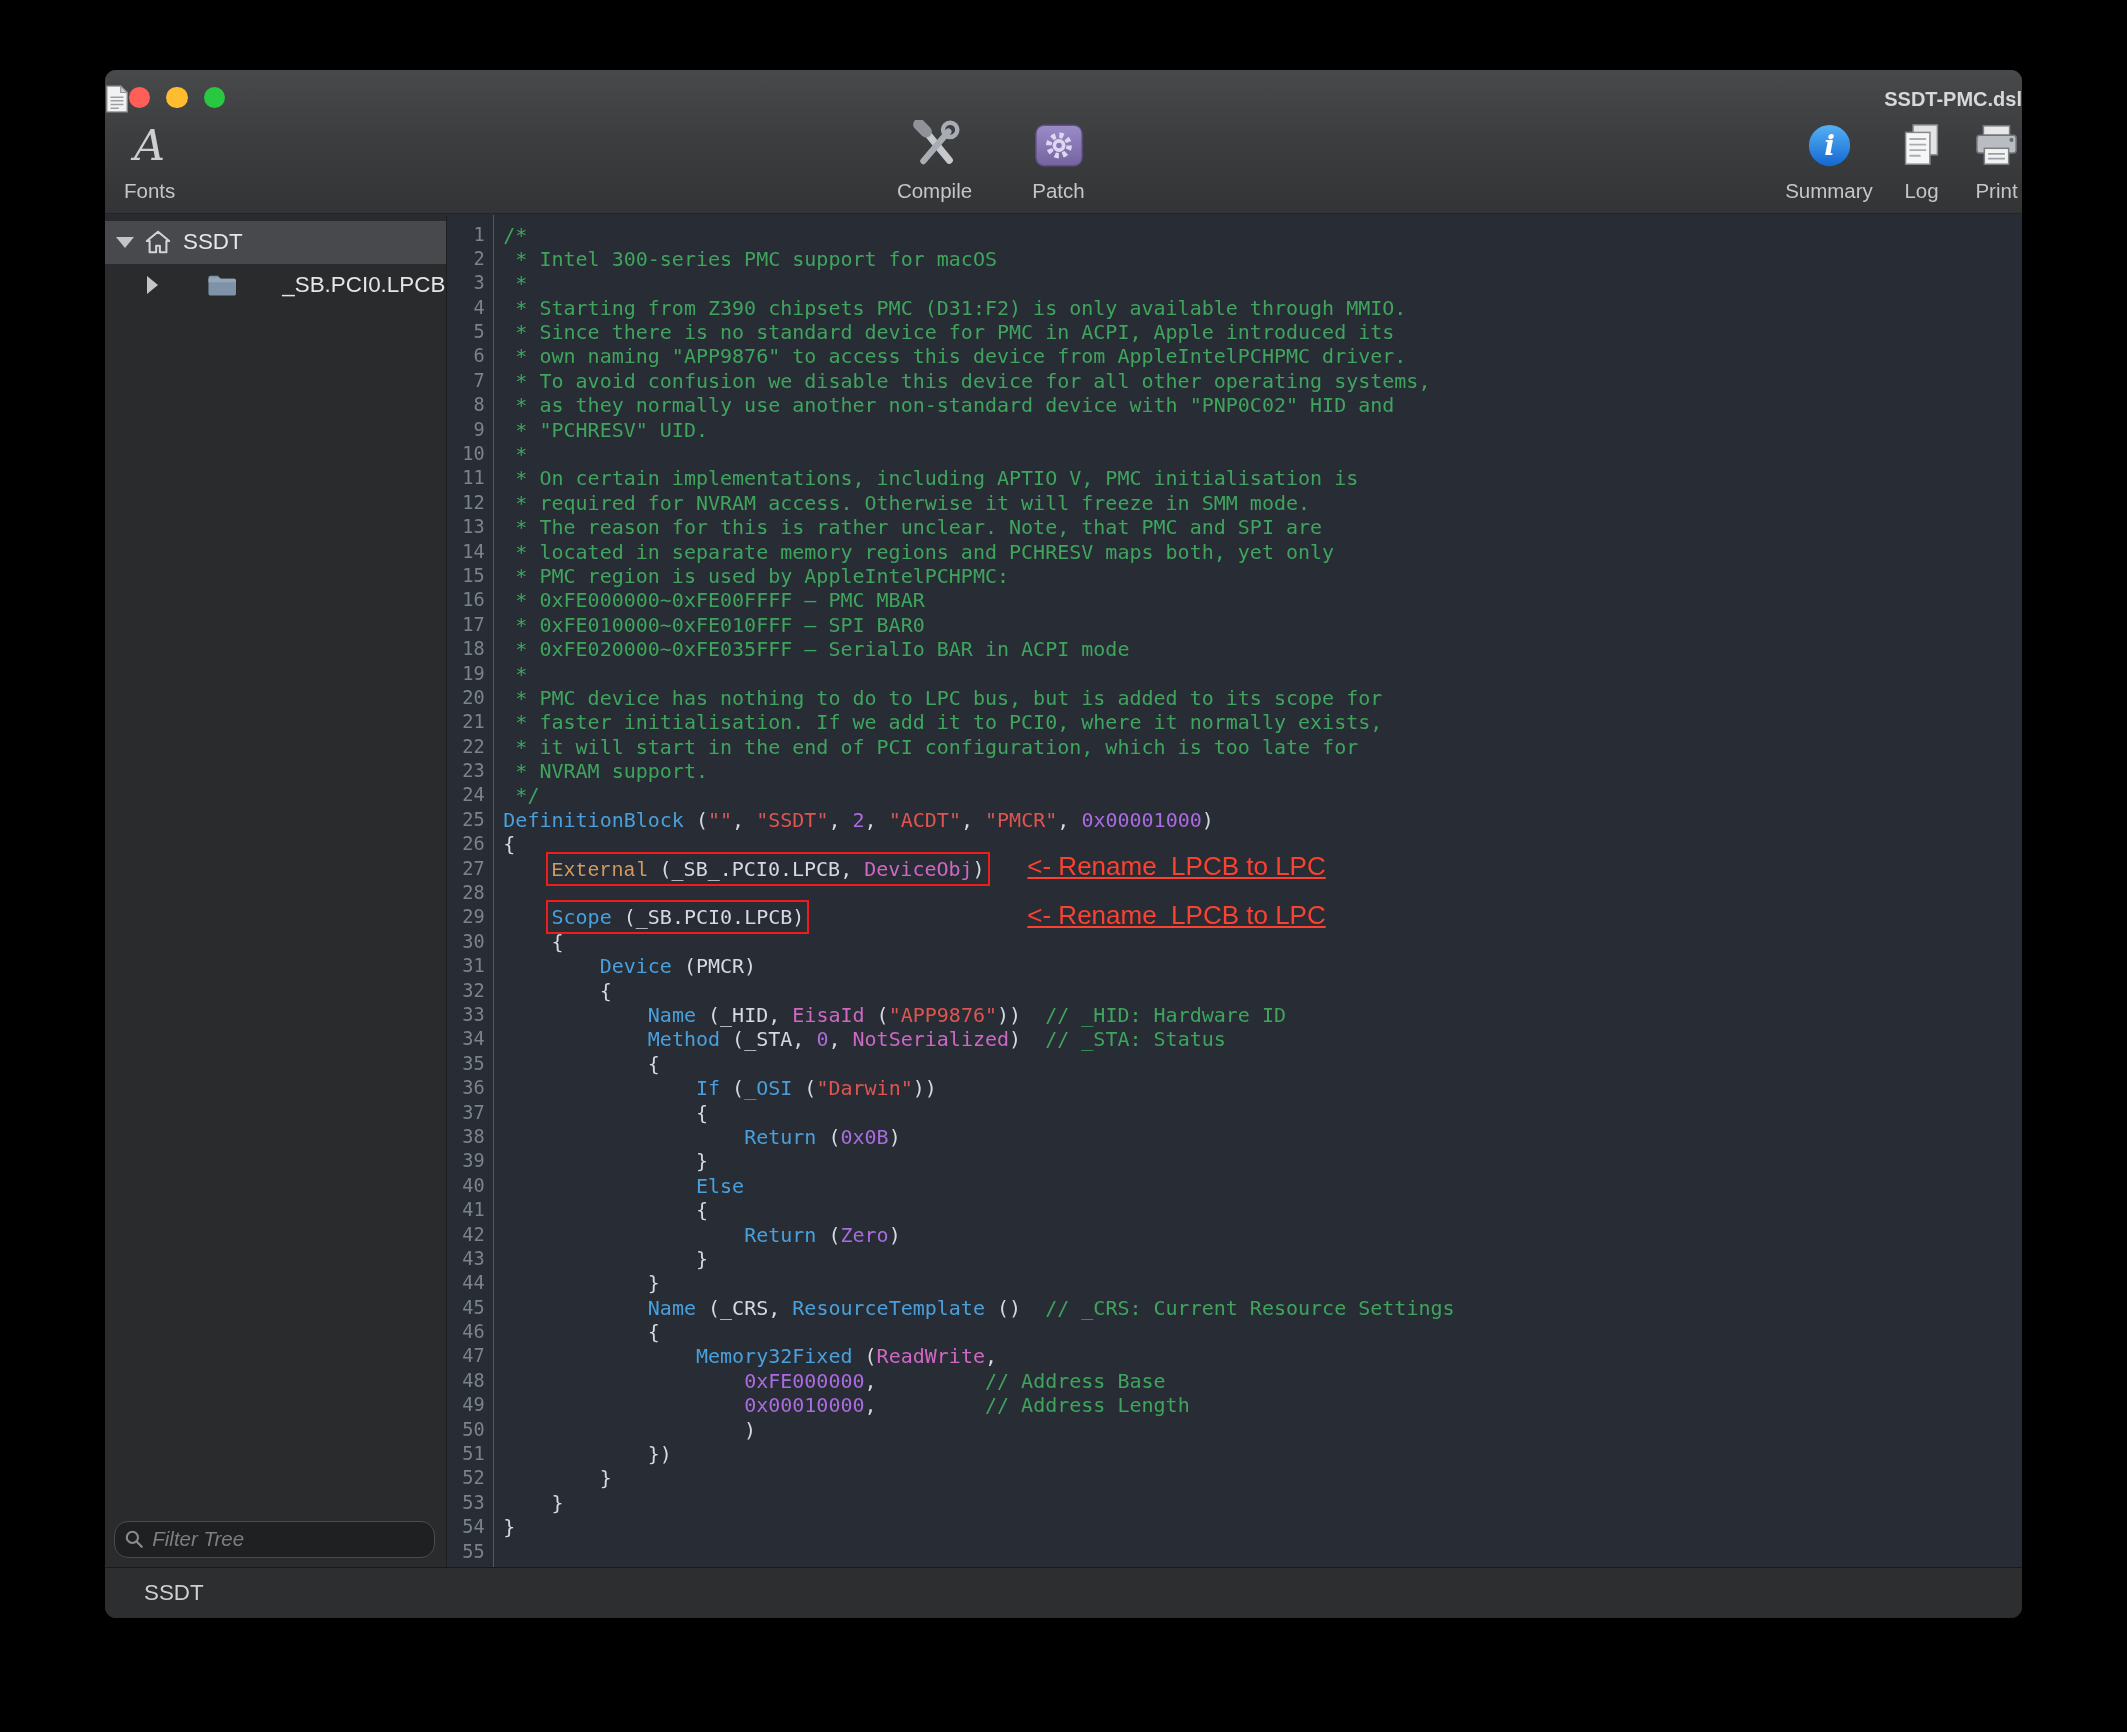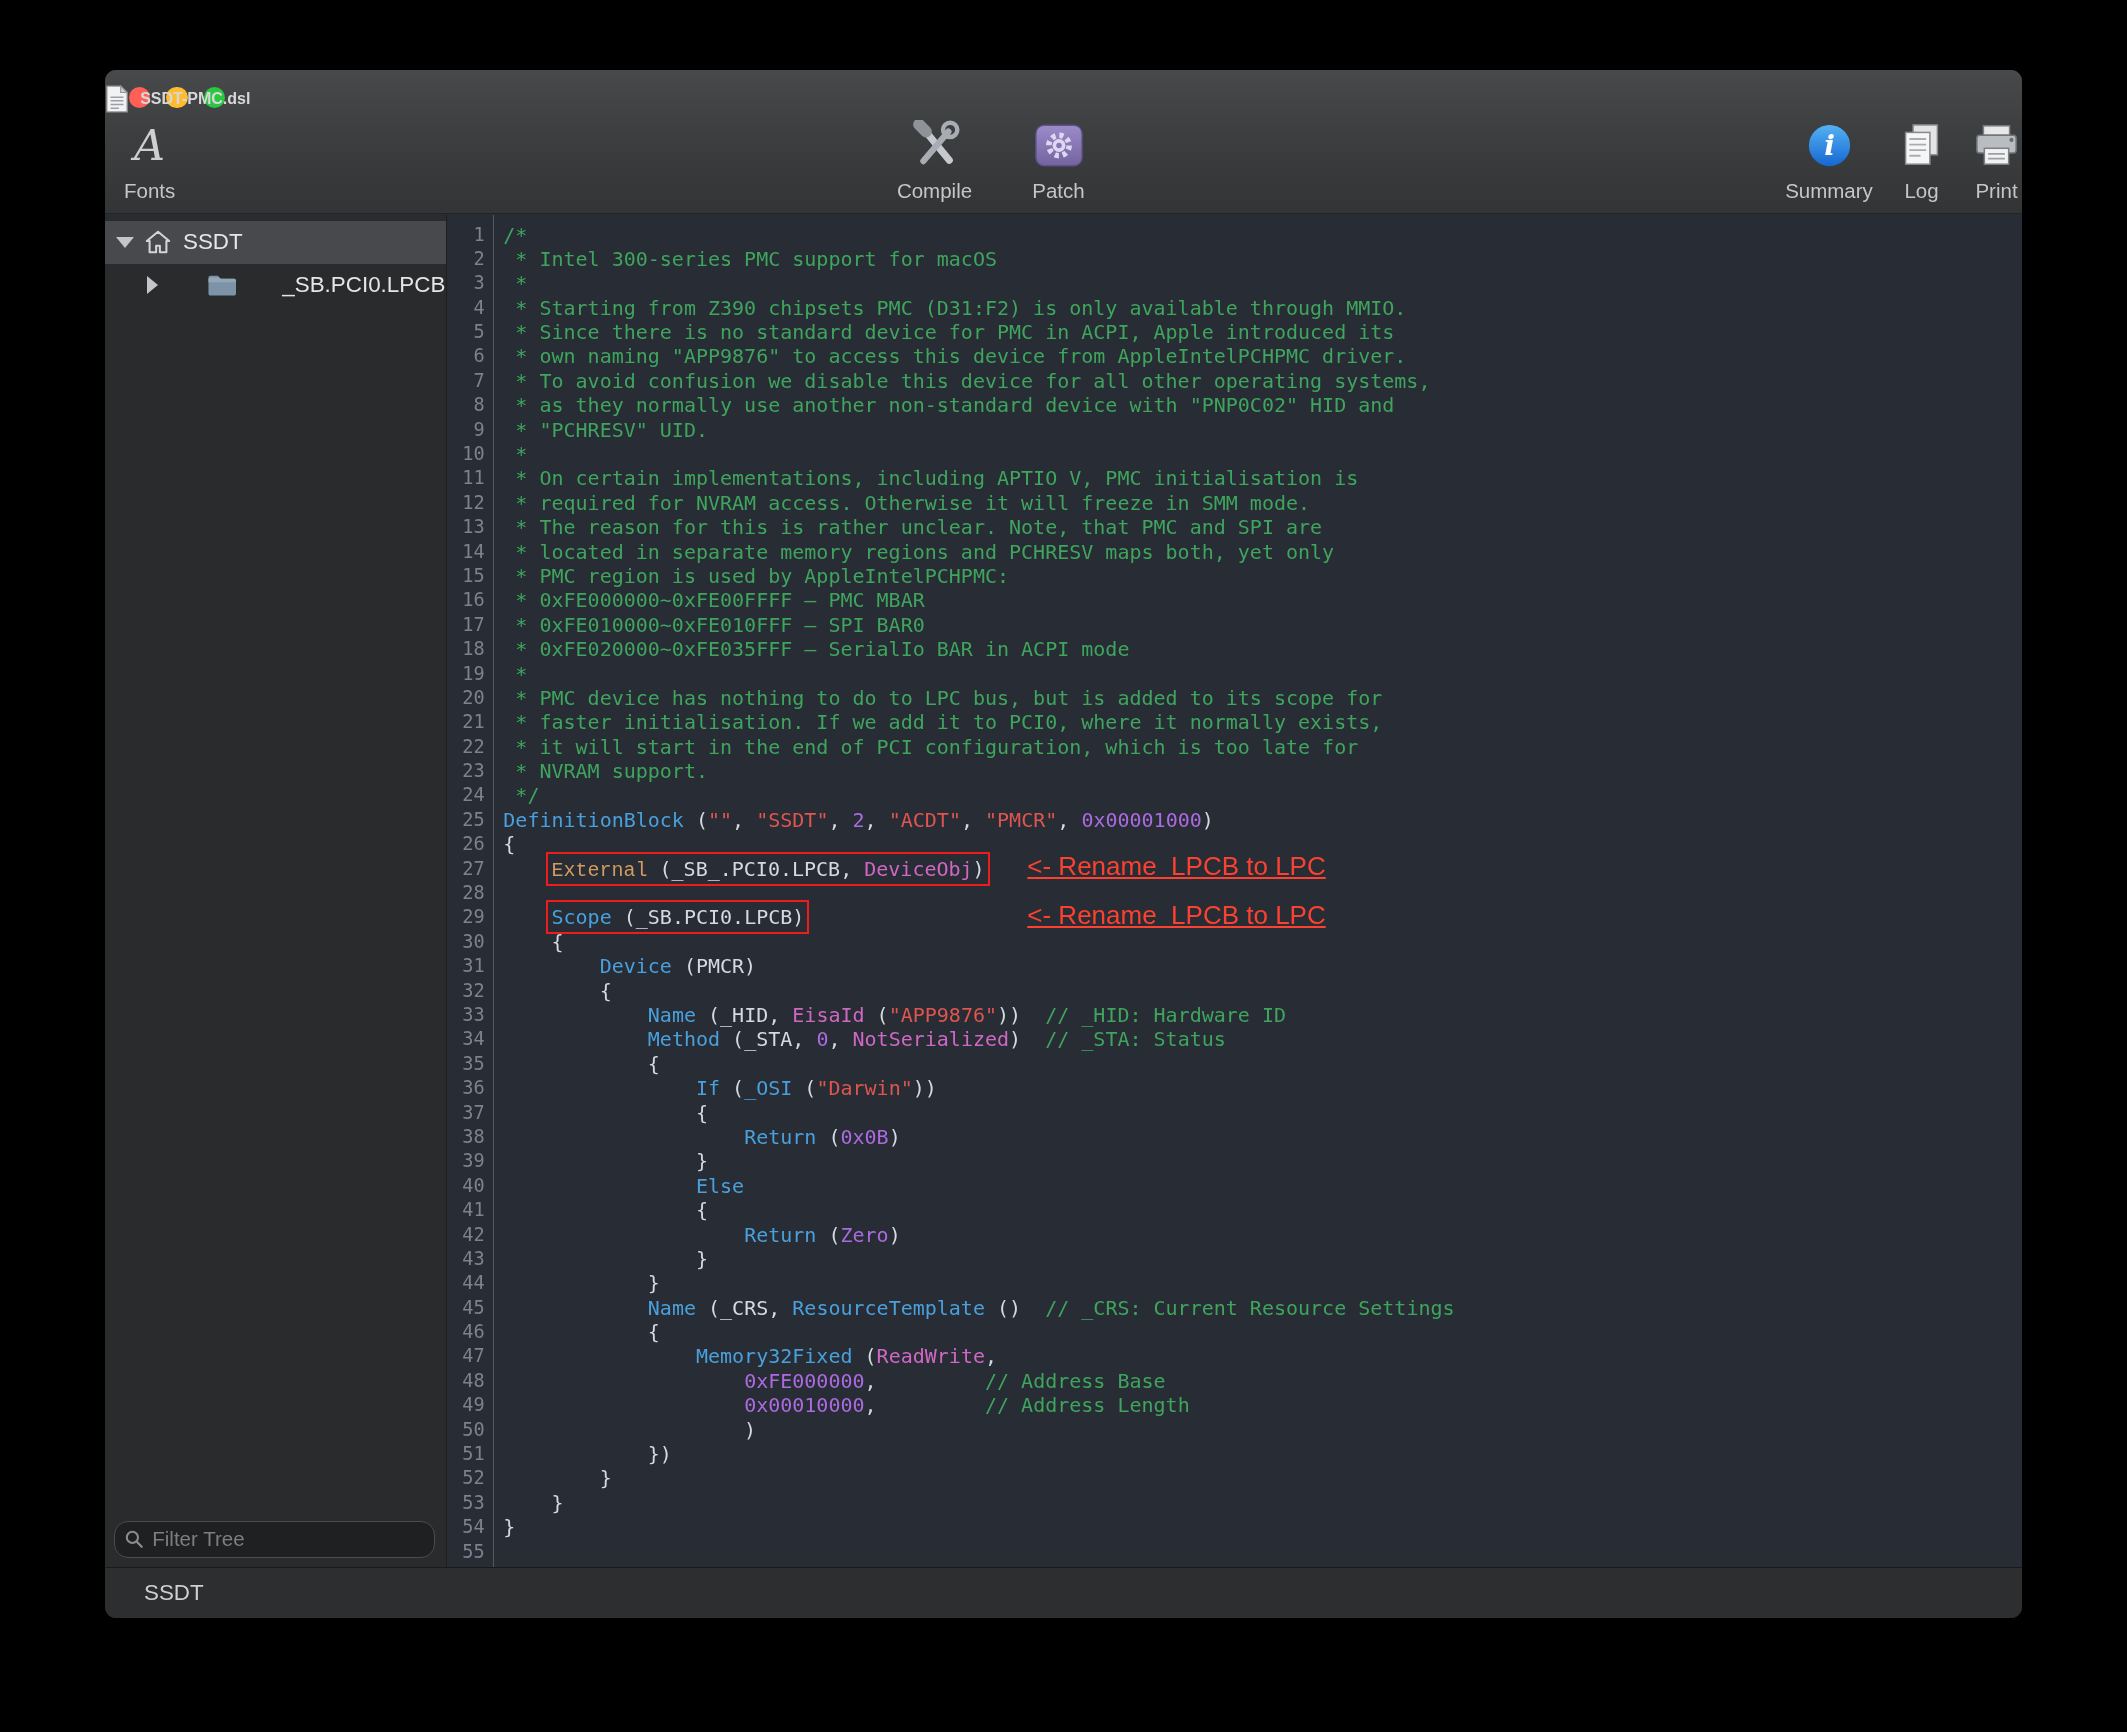--- a/index.html
+++ b/index.html
@@ -13,22 +13,22 @@
   
   .header { position:absolute; top:0; left:0; right:0; height:144px;
             background:linear-gradient(180deg,#47494b 0%, #3c3e40 45%, #323436 100%);
             border-bottom:0.9px solid #232425; }
   .lights { position:absolute; top:17px; left:24px; display:flex; gap:16px; }
   .light { width:21.4px; height:21.4px; border-radius:50%; display:inline-block; }
   .light.red    { background:var(--light-red); }
   .light.yellow { background:var(--light-yellow); }
   .light.green  { background:var(--light-green); }
   .title { position:absolute; top:15px; left:0; right:0; display:flex; gap:11.2px;
-           justify-content:flex-start; align-items:center; color:#d8d8d8;
-           font-size:16px; font-weight:600; }
+           justify-content:space-between; align-items:center; color:#d8d8d8;
+           font-size:20px; font-weight:600; }
   .doc-ic { display:inline-flex; }
 
   .tb-btn { position:absolute; top:49px; height:89px; display:flex;
             flex-direction:column; align-items:center; justify-content:flex-start;
             color:#c6c6c6; font-size:20.5px; cursor:default; }
   .tb-btn .ic { height:52px; display:flex; align-items:center; justify-content:center; }
   .tb-btn .lbl { margin-top:7.5px; }
   .btn-fonts   { left:5.6px;    width:78px; }
   .btn-compile { left:778px;  width:103px; }
   .btn-patch   { left:916px;  width:75px; }
@@ -50,21 +50,21 @@
               margin-right:7.5px; }
   .tri-right { width:0; height:0; border-top:9.3px solid transparent;
                border-bottom:9.3px solid transparent; border-left:11.2px solid #c3c6c9;
                margin-right:13px; }
   .tree-ic { width:32px; height:28px; margin-right:9.3px; display:inline-flex;
              align-items:center; justify-content:center; }
 
   .filter { position:absolute; left:9.3px; right:11.2px; bottom:9.3px; height:37px; }
   .filter input { width:100%; height:100%; background:#1f2021; border:0.9px solid #4a4c4e;
                   border-radius:14px; color:#cfcfcf; font-size:20.5px; padding:0 9.3px 0 37px;
-                  outline:none; font-family:"Liberation Sans", sans-serif; }
+                  outline:none; font-family:"Liberation Sans", sans-serif;font-style:italic; }
   .filter input::placeholder { color:#7c7f82; }
   .mag { position:absolute; left:9.3px; top:8.4px; }
 
   
   .editor { position:absolute; left:342px; top:145px; right:0; bottom:51px;
             background:var(--editor-bg); display:flex; overflow:hidden; }
   .gutter { width:47px; padding-top:7.5px; border-right:1.9px solid #53585f;
             position:relative; flex:none; overflow:visible; }
   .ln { height:24.4px; line-height:24.4px; text-align:right; padding-right:8.4px;
         color:#7b838d; font-family:"DejaVu Sans Mono", monospace; font-size:18.6px;

